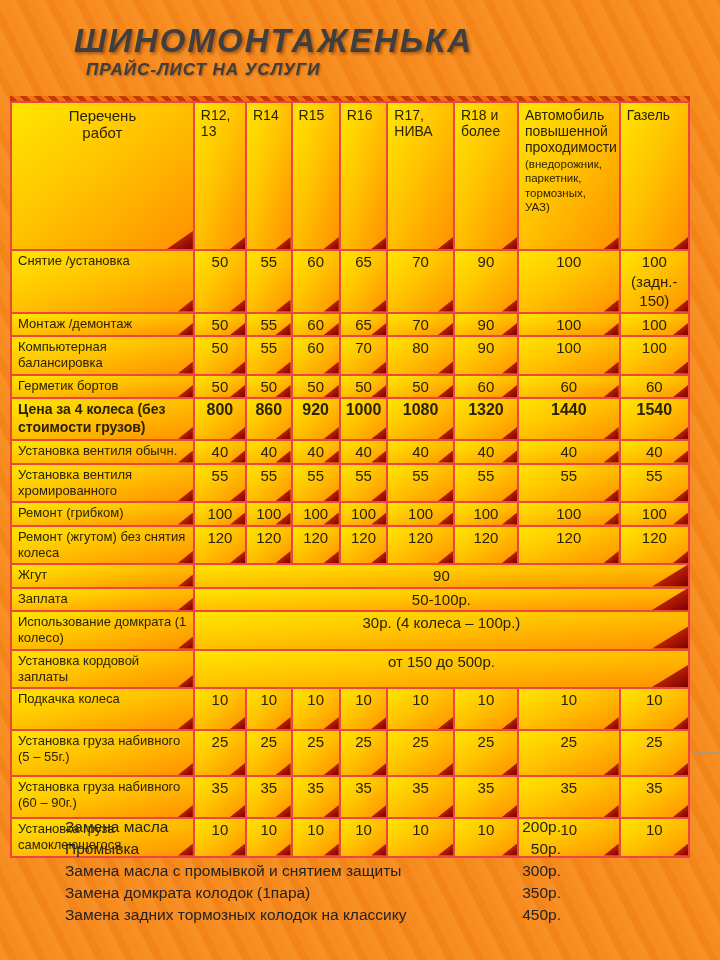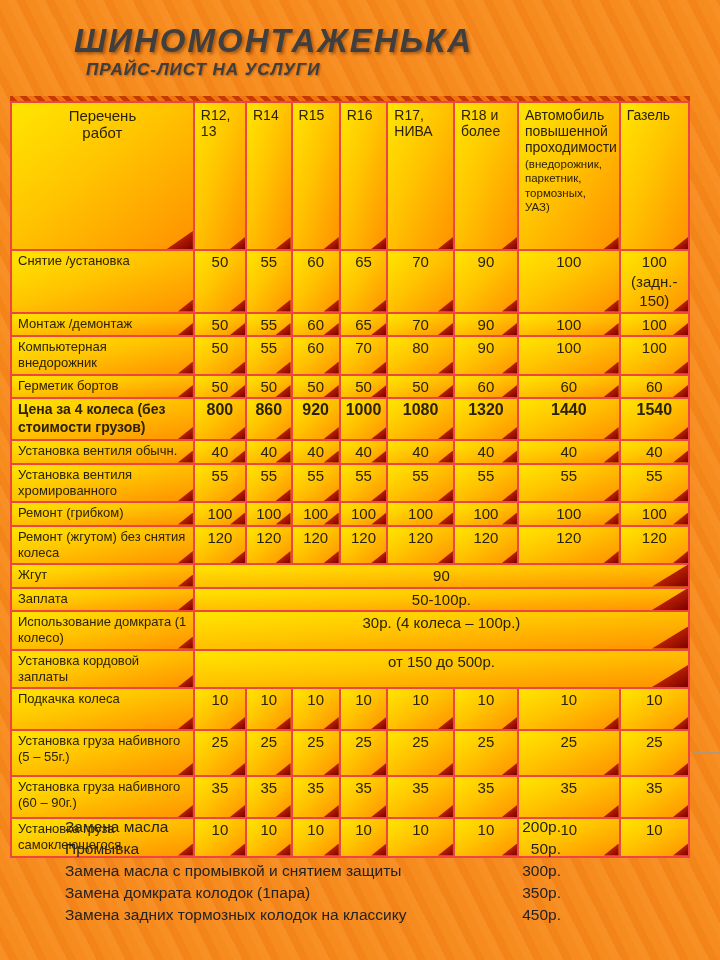--- a/index.html
+++ b/index.html
@@ -137,21 +137,21 @@
           <td class="val">50</td>
           <td class="val">55</td>
           <td class="val">60</td>
           <td class="val">65</td>
           <td class="val">70</td>
           <td class="val">90</td>
           <td class="val">100</td>
           <td class="val">100</td>
         </tr>
         <tr>
-          <td class="lbl">Компьютерная внедорожник</td>
+          <td class="lbl">Компьютерная балансировка</td>
           <td class="val">50</td>
           <td class="val">55</td>
           <td class="val">60</td>
           <td class="val">70</td>
           <td class="val">80</td>
           <td class="val">90</td>
           <td class="val">100</td>
           <td class="val">100</td>
         </tr>
         <tr>

